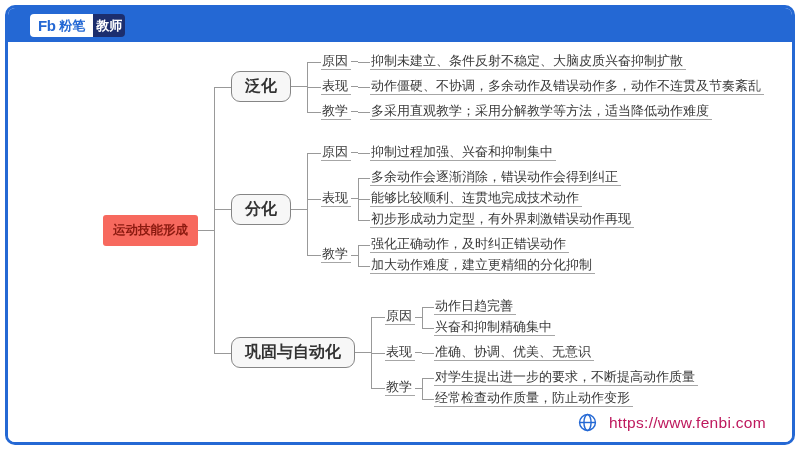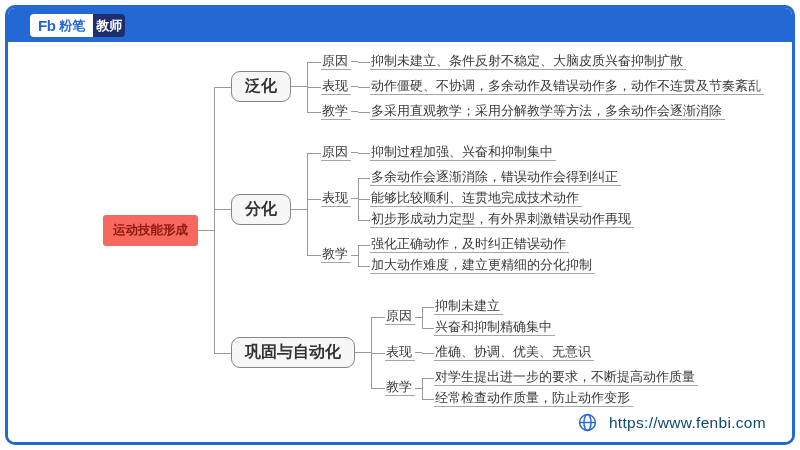--- a/index.html
+++ b/index.html
@@ -30,21 +30,21 @@
   .krow:first-child::after{top:50%;}
   .krow:last-child::after{bottom:50%;}
   .branch{--L:17px;padding:8px 0 8px 17px;}
   .group{--L:14px;padding:2px 0 2px 14px;}
   .itemrow{--L:12px;padding:2.5px 0 2.5px 12px;}
   .branch-node{background:#f7f7f7;border:1px solid #858585;border-radius:9px;font-weight:bold;
                font-size:16px;color:#333;padding:4px 13px;white-space:nowrap;}
   .li{font-size:13px;color:#3a3a3a;border-bottom:1px solid #a6a6a6;padding:0 3px 2px 1px;
       white-space:nowrap;line-height:13px;}
   
-  .footer{position:absolute;right:26px;bottom:10px;display:flex;align-items:center;gap:12px;color:#0c4a6e;}
+  .footer{position:absolute;right:26px;bottom:10px;display:flex;align-items:center;gap:12px;color:#be185d;}
   .footer .url{font-size:15.5px;letter-spacing:.3px;}
 </style>
 </head>
 <body>
 
 <div class="frame">
 
   <div class="header">
     <div class="logo">
       <div class="logo-main">
@@ -87,21 +87,21 @@
                   <div class="li">动作僵硬、不协调，多余动作及错误动作多，动作不连贯及节奏紊乱</div>
                 </div>
               </div>
             </div>
 
             <div class="krow group">
               <div class="li group-label">教学</div>
               <div class="stub small"></div>
               <div class="kids">
                 <div class="krow itemrow">
-                  <div class="li">多采用直观教学；采用分解教学等方法，多余动作会逐渐消除</div>
+                  <div class="li">多采用直观教学；采用分解教学等方法，适当降低动作难度</div>
                 </div>
               </div>
             </div>
 
           </div>
         </div>
 
         <div class="krow branch">
           <div class="branch-node">分化</div>
           <div class="stub"></div>
@@ -152,21 +152,21 @@
         <div class="krow branch">
           <div class="branch-node">巩固与自动化</div>
           <div class="stub"></div>
           <div class="kids">
 
             <div class="krow group">
               <div class="li group-label">原因</div>
               <div class="stub small"></div>
               <div class="kids">
                 <div class="krow itemrow">
-                  <div class="li">抑制未建立</div>
+                  <div class="li">动作日趋完善</div>
                 </div>
                 <div class="krow itemrow">
                   <div class="li">兴奋和抑制精确集中</div>
                 </div>
               </div>
             </div>
 
             <div class="krow group">
               <div class="li group-label">表现</div>
               <div class="stub small"></div>

